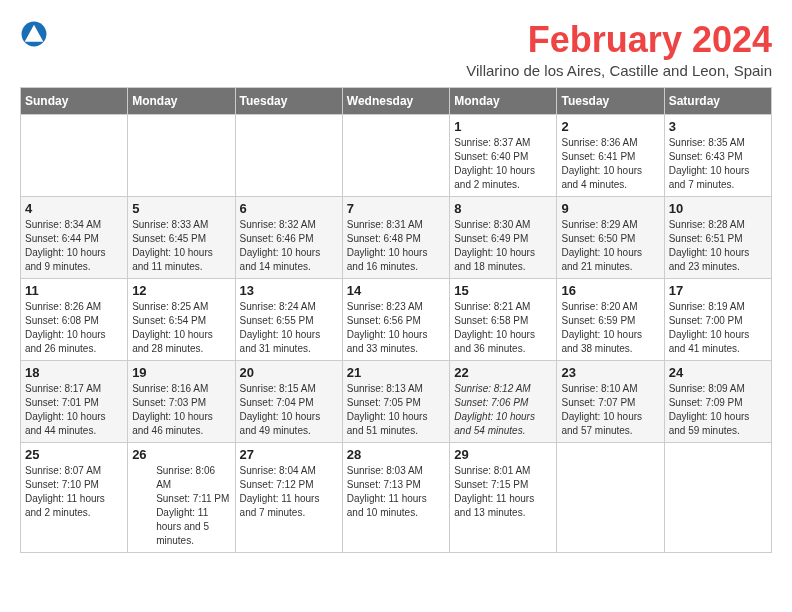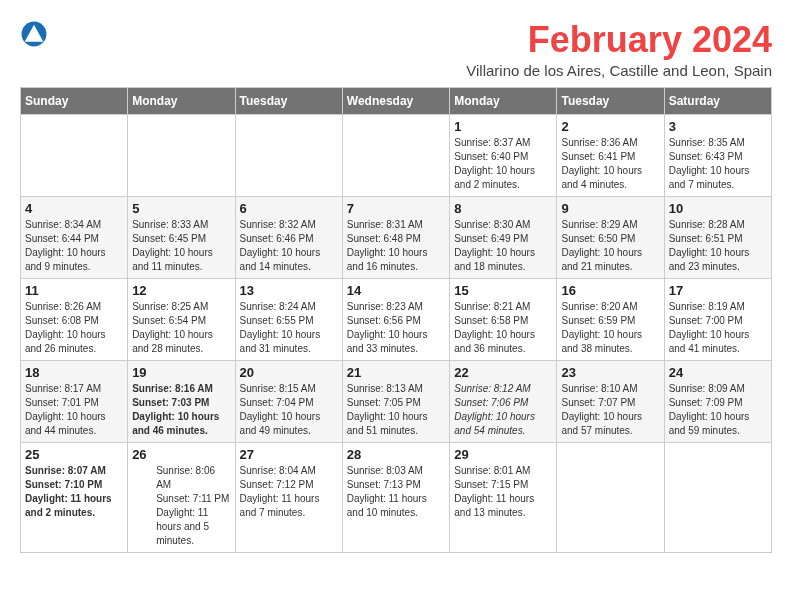--- a/index.html
+++ b/index.html
@@ -225,21 +225,21 @@
       </tr>
       <tr>
         <td>
           <div class="day-number">18</div>
           <div class="day-info" style="white-space: pre-line;">Sunrise: 8:17 AM
 Sunset: 7:01 PM
 Daylight: 10 hours and 44 minutes.</div>
         </td>
         <td>
           <div class="day-number">19</div>
-          <div class="day-info" style="white-space: pre-line; font-weight: bold;">Sunrise: 8:16 AM
+          <div class="day-info" style="white-space: pre-line;">Sunrise: 8:16 AM
 Sunset: 7:03 PM
 Daylight: 10 hours and 46 minutes.</div>
         </td>
         <td>
           <div class="day-number">20</div>
           <div class="day-info" style="white-space: pre-line;">Sunrise: 8:15 AM
 Sunset: 7:04 PM
 Daylight: 10 hours and 49 minutes.</div>
         </td>
         <td>
@@ -263,21 +263,21 @@
         <td>
           <div class="day-number">24</div>
           <div class="day-info" style="white-space: pre-line;">Sunrise: 8:09 AM
 Sunset: 7:09 PM
 Daylight: 10 hours and 59 minutes.</div>
         </td>
       </tr>
       <tr>
         <td>
           <div class="day-number">25</div>
-          <div class="day-info" style="white-space: pre-line; font-weight: bold;">Sunrise: 8:07 AM
+          <div class="day-info" style="white-space: pre-line;">Sunrise: 8:07 AM
 Sunset: 7:10 PM
 Daylight: 11 hours and 2 minutes.</div>
         </td>
         <td>
           <div class="day-number">26</div>
           <div class="day-info" style="white-space: pre-line; margin-left: 24px;">Sunrise: 8:06 AM
 Sunset: 7:11 PM
 Daylight: 11 hours and 5 minutes.</div>
         </td>
         <td>

